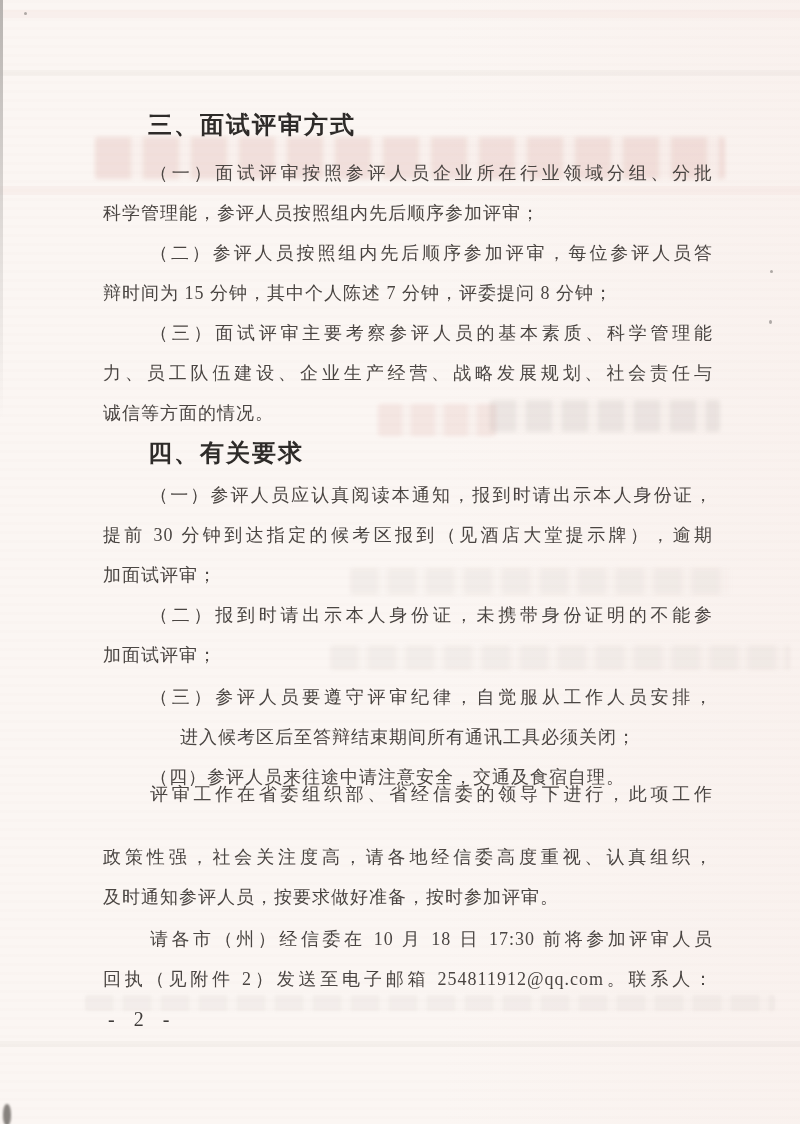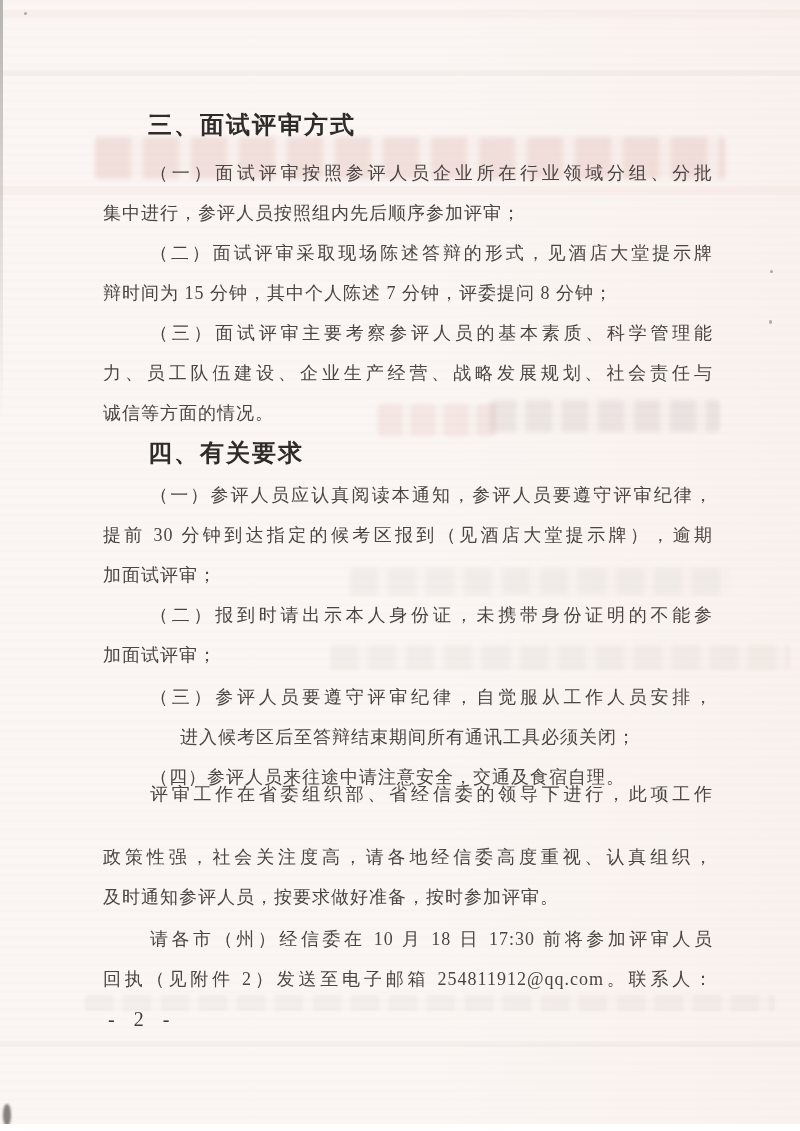--- a/index.html
+++ b/index.html
@@ -99,28 +99,28 @@
   <div class="ghost pink-big" style="left:95px;top:137px;width:630px;height:42px;"></div>
   <div class="ghost pink-small" style="left:378px;top:404px;width:118px;height:32px;"></div>
   <div class="ghost gray" style="left:490px;top:400px;width:230px;height:32px;"></div>
   <div class="ghost gray-faint" style="left:350px;top:568px;width:380px;height:27px;"></div>
   <div class="ghost gray-faint" style="left:330px;top:645px;width:460px;height:25px;"></div>
   <div class="ghost gray-faint" style="left:85px;top:995px;width:690px;height:16px;filter:blur(1.4px);"></div>
 
   <div class="textblock">
     <div class="line heading" style="top:110px;">三、面试评审方式</div>
     <div class="line first-just" style="top:158px;">（一）面试评审按照参评人员企业所在行业领域分组、分批</div>
-    <div class="line plain" style="top:198px;">集中进行，参评人员按照组内先后顺序参加评审；</div>
-    <div class="line first-just" style="top:238px;">（二）面试评审采取现场陈述答辩的形式，见酒店大堂提示牌</div>
+    <div class="line plain" style="top:198px;">科学管理能，参评人员按照组内先后顺序参加评审；</div>
+    <div class="line first-just" style="top:238px;">（二）参评人员按照组内先后顺序参加评审，每位参评人员答</div>
     <div class="line plain" style="top:278px;">辩时间为 15 分钟，其中个人陈述 7 分钟，评委提问 8 分钟；</div>
     <div class="line first-just" style="top:318px;">（三）面试评审主要考察参评人员的基本素质、科学管理能</div>
     <div class="line just" style="top:358px;">力、员工队伍建设、企业生产经营、战略发展规划、社会责任与</div>
     <div class="line plain" style="top:398px;">诚信等方面的情况。</div>
     <div class="line heading" style="top:438px;">四、有关要求</div>
-    <div class="line first-just" style="top:480px;">（一）参评人员应认真阅读本通知，参评人员要遵守评审纪律，</div>
+    <div class="line first-just" style="top:480px;">（一）参评人员应认真阅读本通知，报到时请出示本人身份证，</div>
     <div class="line just" style="top:520px;">提前 30 分钟到达指定的候考区报到（见酒店大堂提示牌），逾期</div>
     <div class="line plain" style="top:560px;">加面试评审；</div>
     <div class="line first-just" style="top:600px;">（二）报到时请出示本人身份证，未携带身份证明的不能参</div>
     <div class="line plain" style="top:640px;">加面试评审；</div>
     <div class="line first-just" style="top:682px;">（三）参评人员要遵守评审纪律，自觉服从工作人员安排，</div>
     <div class="line plain" style="top:722px;text-align:center;">进入候考区后至答辩结束期间所有通讯工具必须关闭；</div>
     <div class="line first-plain" style="top:762px;">（四）参评人员来往途中请注意安全，交通及食宿自理。</div>
     <div class="line first-just" style="top:779px;">评审工作在省委组织部、省经信委的领导下进行，此项工作</div>
     <div class="line just" style="top:842px;">政策性强，社会关注度高，请各地经信委高度重视、认真组织，</div>
     <div class="line plain" style="top:882px;">及时通知参评人员，按要求做好准备，按时参加评审。</div>

